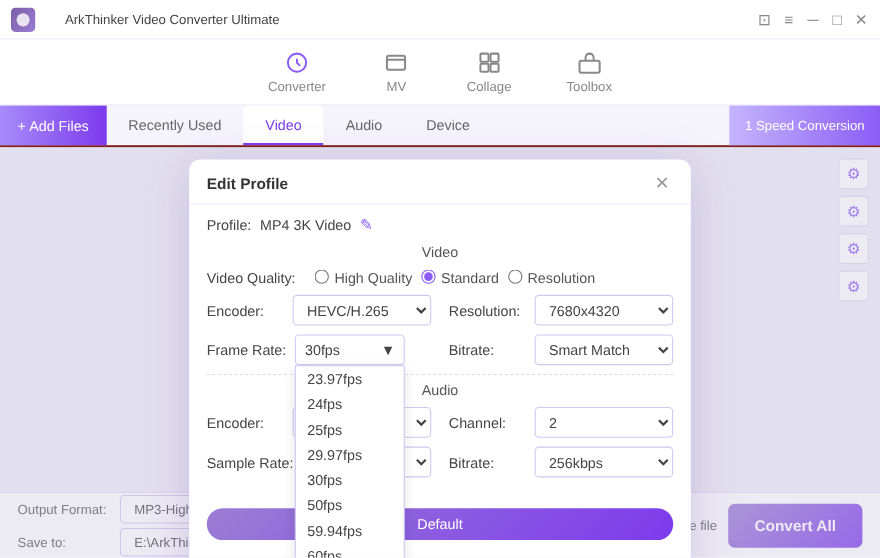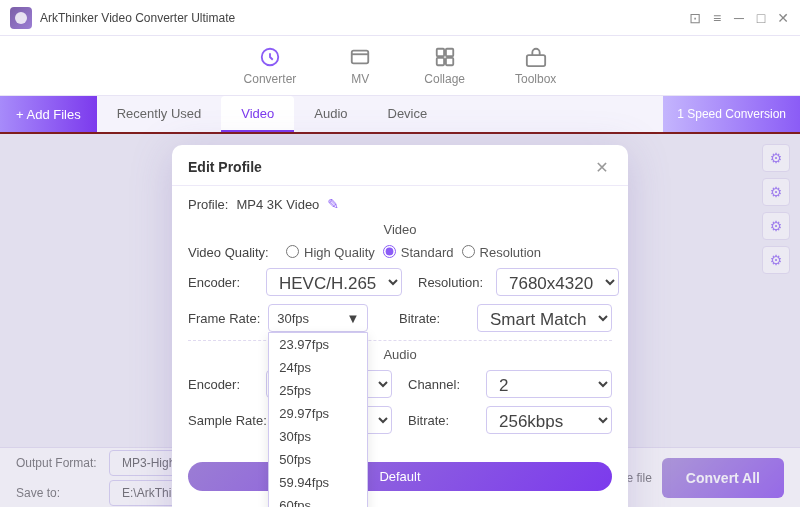--- a/index.html
+++ b/index.html
@@ -14,20 +14,21 @@
     }
 
     
     .titlebar {
       background: #fff;
       height: 36px;
       display: flex;
       align-items: center;
       padding: 0 10px;
       border-bottom: 1px solid #e8e4f5;
+      gap: 19px;
     }
     .titlebar-logo {
       width: 22px; height: 22px;
       background: linear-gradient(135deg, #7b5ea7, #9b7dd4);
       border-radius: 4px;
       margin-right: 8px;
       display: flex; align-items: center; justify-content: center;
     }
     .titlebar-title {
       font-size: 12px;
@@ -182,21 +183,21 @@
       display: flex; gap: 16px; margin-bottom: 8px;
     }
     .form-group {
       display: flex; align-items: center; gap: 8px; flex: 1;
     }
     .form-group label { color: #444; font-size: 13px; min-width: 70px; white-space: nowrap; }
     .form-select {
       border: 1px solid #d0c8f0;
       border-radius: 4px;
       padding: 4px 8px;
-      font-size: 17px;
+      font-size: 13px;
       color: #444;
       background: #fff;
       flex: 1;
       height: 28px;
     }
 
     
     .dropdown-container {
       position: relative;
     }

